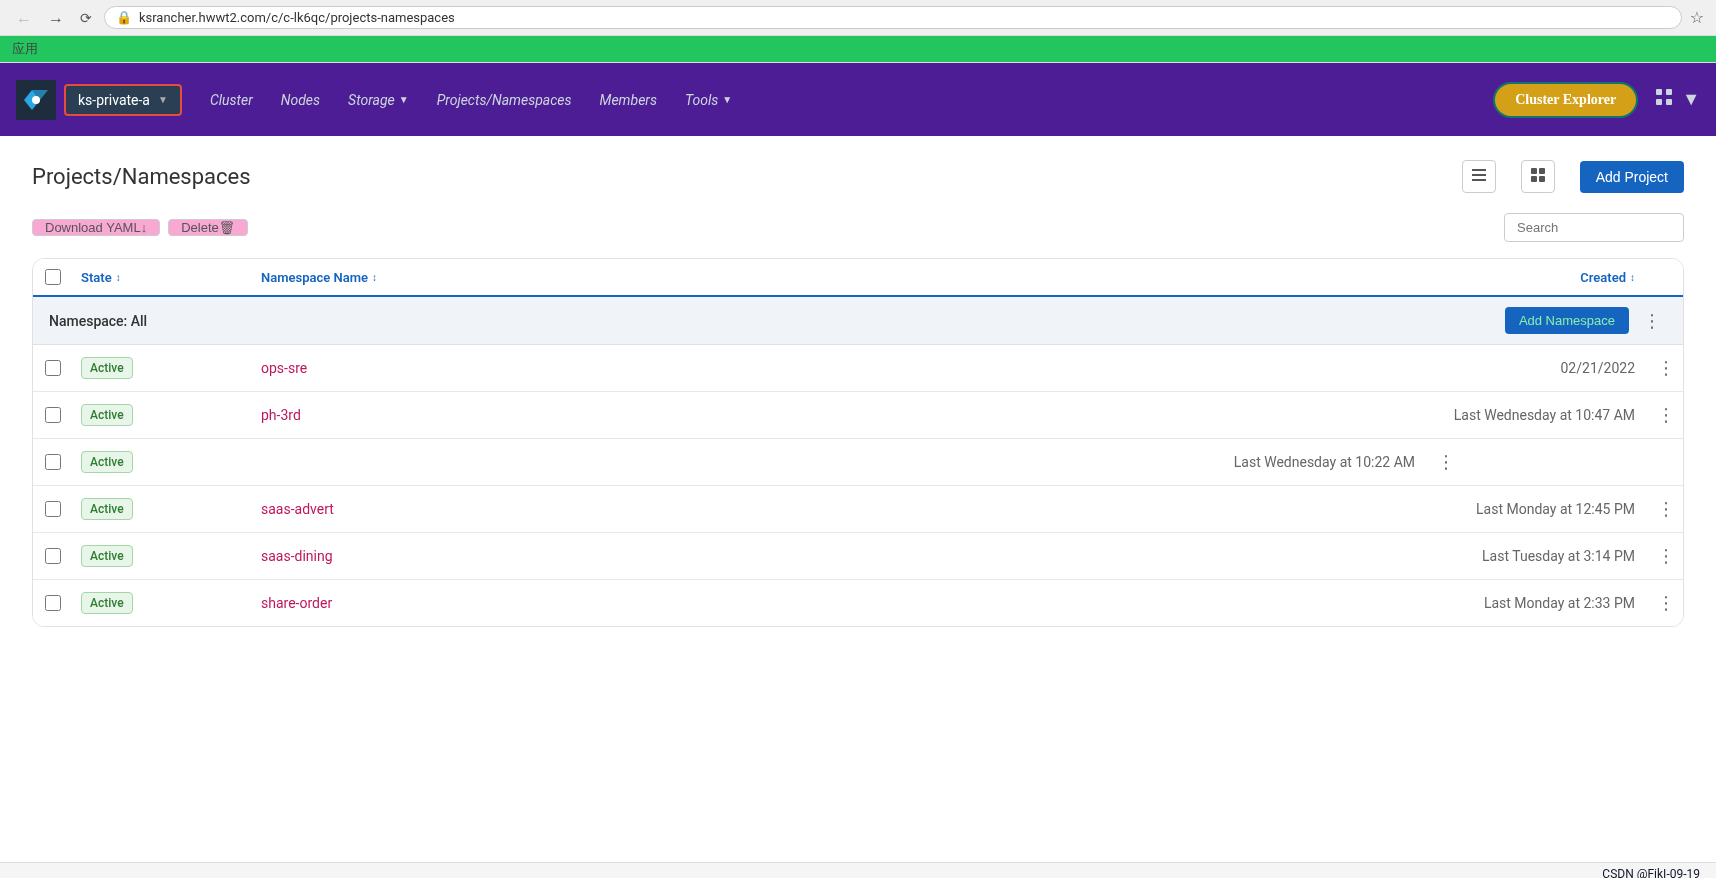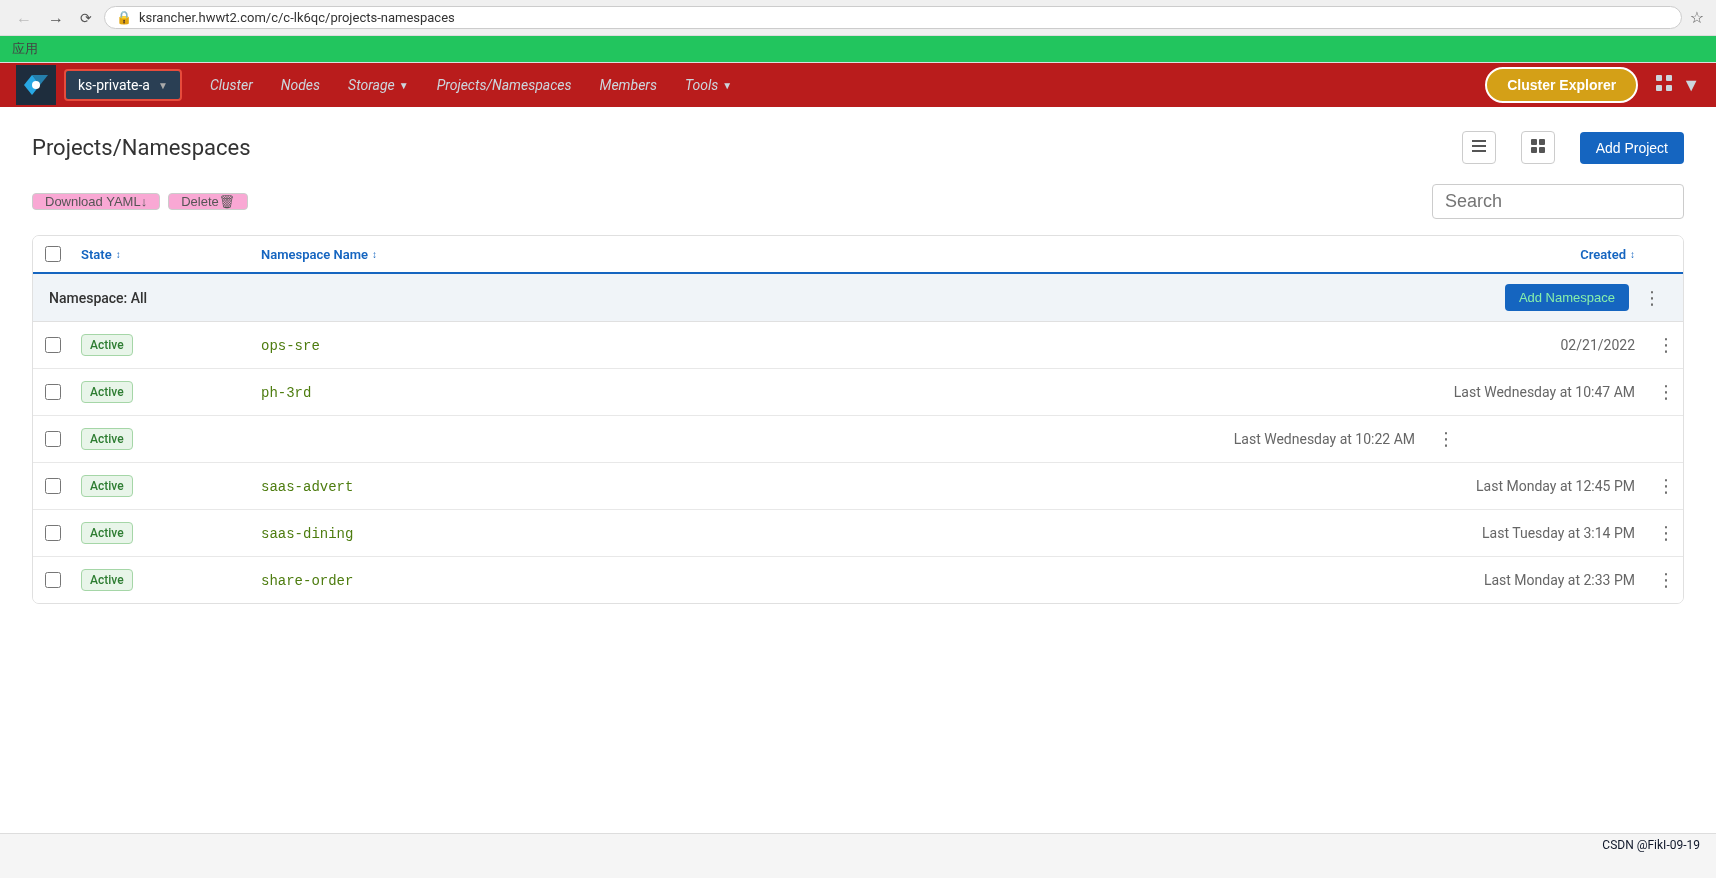--- a/index.html
+++ b/index.html
@@ -41,25 +41,25 @@
     .browser-bookmarks {
       background: #22c55e;
       border-bottom: 1px solid #ddd;
       padding: 4px 12px;
       font-size: 13px;
       color: #444;
     }
 
     
     .top-nav {
-      background: #b91c1c;
+      background: #4c1d95;
       display: flex;
       align-items: center;
       padding: 0 16px;
-      height: 44px;
+      height: 73px;
     }
     .nav-logo {
       display: flex;
       align-items: center;
       margin-right: 8px;
     }
     .nav-logo svg { width: 40px; height: 40px; }
     .cluster-selector {
       background: #2a3f54;
       border: 2px solid #e74c3c;
@@ -173,29 +173,29 @@
       cursor: pointer;
       font-size: 13px;
       color: #555;
       display: flex;
       align-items: center;
     }
     .search-input {
       border: 1px solid #ccc;
       border-radius: 4px;
       padding: 6px 12px;
-      font-size: 18px;
-      width: 252px;
+      font-size: 13px;
+      width: 180px;
       color: #999;
     }
 
     
     .table-container {
       border: 1px solid #e0e0e0;
-      border-radius: 7px;
+      border-radius: 12px;
       overflow: hidden;
     }
     .table-header {
       display: grid;
       grid-template-columns: 40px 180px 1fr 220px 40px;
       background: #fff;
       border-bottom: 2px solid #1565c0;
       padding: 10px 0;
       align-items: center;
     }
@@ -273,24 +273,23 @@
       background: #e8f5e9;
       color: #2e7d32;
       border: 1px solid #a5d6a7;
       border-radius: 4px;
       padding: 3px 8px;
       font-size: 12px;
       font-weight: 500;
       display: inline-block;
     }
     .namespace-link {
-      color: #4d7c0f;
+      color: #be185d;
       text-decoration: none;
       cursor: pointer;
-      font-family: Liberation Mono, monospace;
     }
 
     
     .bottom-bar {
       background: #f5f5f5;
       border-top: 1px solid #ddd;
       padding: 4px 16px;
       text-align: right;
       font-size: 12px;
       color: #0f172a;
@@ -336,21 +335,21 @@
       <span class="chevron">▼</span>
     </a>
     <a class="nav-link">Projects/Namespaces</a>
     <a class="nav-link">Members</a>
     <a class="nav-link">
       <span>Tools</span>
       <span class="chevron">▼</span>
     </a>
   </div>
 
-  <button class="cluster-explorer-btn" style="border: 2px solid #ffffff;">Cluster Explorer</button>
+  <button class="cluster-explorer-btn" style="border: 2px solid #0f766e; font-family: Liberation Serif, serif;">Cluster Explorer</button>
 
   <div class="nav-right">
     <button class="nav-icon-btn">
       <svg width="20" height="20" viewBox="0 0 20 20" fill="currentColor">
         <rect x="2" y="2" width="6" height="6" rx="1"></rect>
         <rect x="12" y="2" width="6" height="6" rx="1"></rect>
         <rect x="2" y="12" width="6" height="6" rx="1"></rect>
         <rect x="12" y="12" width="6" height="6" rx="1"></rect>
       </svg>
     </button>

